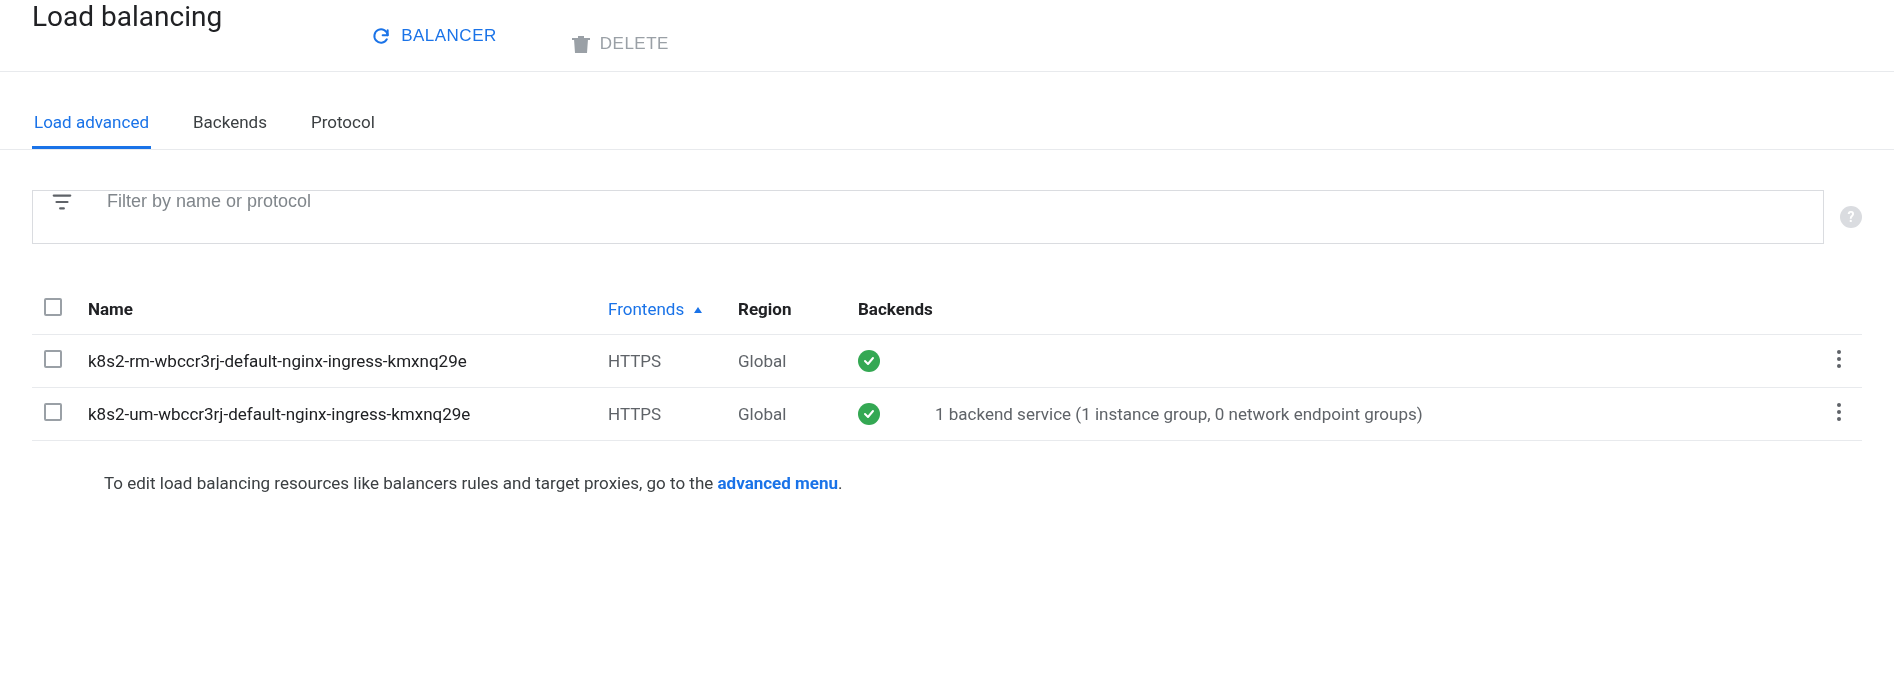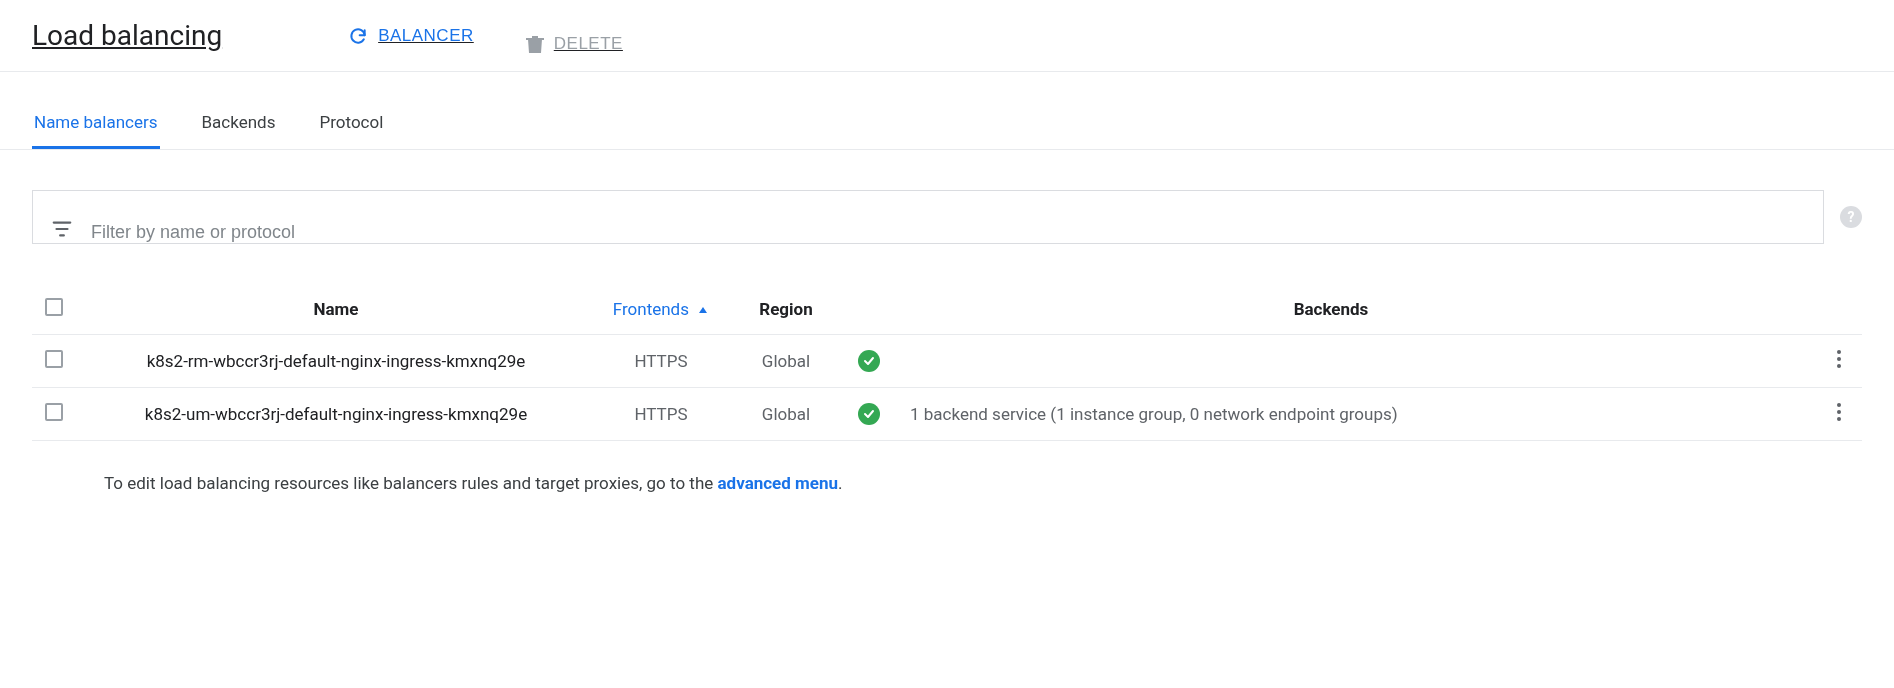--- a/index.html
+++ b/index.html
@@ -6,26 +6,24 @@
   html, body {
     font-family: "Google Sans", Roboto, "Helvetica Neue", Arial, sans-serif;
     color: #202124;
     background: #fff;
     font-size: 14px;
   }
   .page { width: 1894px; }
   
   .header {
     display: flex;
-    align-items: center;
     height: 72px;
     padding: 0 32px;
     border-bottom: 1px solid #e8eaed;
-    gap: 40px;
-    text-decoration: underline;
+    gap: 63px;
   }
   .page-title {
     font-size: 28px;
     font-weight: 400;
     color: #202124;
     margin-right: 80px;
   }
   .toolbar-btn {
     display: inline-flex;
     align-items: center;
@@ -65,25 +63,25 @@
   
   .filter-row {
     display: flex;
     align-items: center;
     gap: 16px;
     padding: 40px 32px 10px 32px;
   }
   .filter-box {
     flex: 1;
     display: flex;
-    align-items: flex-end;
+    align-items: flex-start;
     border: 1px solid #dadce0;
     height: 54px;
     padding: 0 18px;
-    gap: 18px;
+    gap: 34px;
   }
   .filter-box input {
     border: none;
     outline: none;
     font-size: 18px;
     flex: 1;
     color: #202124;
   }
   .filter-box input::placeholder { color: #80868b; }
   .help-circle {
@@ -94,21 +92,21 @@
     font-size: 14px;
     font-weight: 700;
     display: flex; align-items: center; justify-content: center;
     cursor: pointer;
     flex: 0 0 auto;
   }
   
   .table-wrap { padding: 30px 32px 0 32px; }
   table { width: 100%; border-collapse: collapse; }
   th, td {
-    text-align: center;
+    text-align: left;
     padding: 14px 12px;
     font-size: 17px;
     border-bottom: 1px solid #e8eaed;
     vertical-align: middle;
   }
   th { font-weight: 700; color: #202124; }
   th.sortable { color: #1a73e8; font-weight: 400; cursor: pointer; }
   .col-check { width: 44px; }
   .col-name { width: 520px; }
   .col-proto { width: 130px; }
@@ -128,21 +126,21 @@
     background: #34a853;
     border-radius: 50%;
     display: inline-flex;
     align-items: center; justify-content: center;
     vertical-align: middle;
   }
   .status-ok svg { display: block; }
   .backend-cell {
     display: flex;
     align-items: center;
-    gap: 30px;
+    gap: 55px;
   }
   .row-menu { cursor: pointer; color: #5f6368; }
   
   .footnote {
     padding: 30px 0 0 72px;
     font-size: 17px;
     color: #3c4043;
     max-width: 900px;
     line-height: 1.5;
   }
@@ -171,21 +169,21 @@
       <span class="icon">
         <svg width="18" height="20" viewBox="0 0 18 20">
             <path d="M2 5h14l-1 14H3L2 5Z M6 2h6v3H6V2Z M0 4h18v2H0V4Z" fill="#9aa0a6"></path>
           </svg>
       </span>
       <span>DELETE</span>
     </button>
   </div>
 
   <div class="tabs">
-    <div class="tab active">Name balancers</div>
+    <div class="tab active">Load advanced</div>
     <div class="tab">Backends</div>
     <div class="tab">Protocol</div>
   </div>
 
   <div class="filter-row">
     <div class="filter-box">
       <span>
         <svg width="22" height="22" viewBox="0 0 24 24">
             <path d="M3 5h18M6 12h12M10 19h4" stroke="#5f6368" stroke-width="2.4" stroke-linecap="round"></path>
           </svg>

